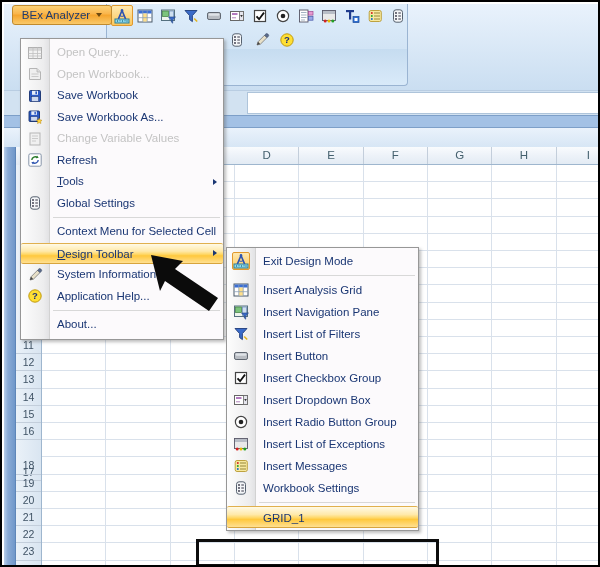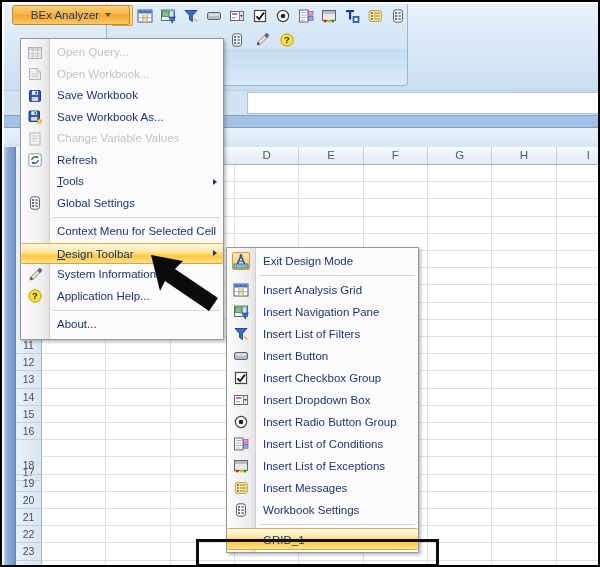--- a/index.html
+++ b/index.html
@@ -31,21 +31,21 @@
           background:linear-gradient(90deg,#b7cde9 0%,#8aabd6 35%,#7097c9 100%);
           border-right:1px solid #5e86b8; z-index:1; }
 
   
   #ribbon-top { position:absolute; left:2px; top:2px; width:596px; height:86px;
           background:linear-gradient(180deg,#e9f2fc 0%,#d8e7f6 55%,#cadef1 100%); z-index:2; }
   #group-box { position:absolute; left:102px; top:0; width:302px; height:82px;
           border:1px solid #9ab4d2; border-top:none; border-radius:0 0 4px 4px;
           background:linear-gradient(180deg,#e0eefb 0%,#d2e4f5 55%,#c6dcf0 56%,#d9eaf9 100%); }
   #group-label { position:absolute; left:110px; bottom:3px; font-size:11.5px; color:#3e6b9b; }
-  #bex-button { position:absolute; left:8px; top:1px; width:118px; height:20px;
+  #bex-button { position:absolute; left:8px; top:1px; width:100px; height:20px;
           display:flex; align-items:center; justify-content:center; gap:6px;
           border:1px solid #c08a2e; border-radius:3px; cursor:default;
           background:linear-gradient(180deg,#fcd277 0%,#f9b44a 45%,#f5a42c 50%,#f9c96a 100%);
           color:#1f3b6e; font-size:11.5px; }
   .drop-arrow { width:0; height:0; border-left:3.5px solid transparent;
           border-right:3.5px solid transparent; border-top:4px solid #6e4a10; }
   #toolbar-row1 { position:absolute; left:107px; top:1px; display:flex; gap:1px; }
   #toolbar-row2 { position:absolute; left:222px; top:25px; display:flex; gap:3px; }
   .tbtn { width:22px; height:21px; display:flex; align-items:center; justify-content:center;
           border-radius:2px; border:1px solid transparent; }
@@ -444,25 +444,20 @@
             <use href="#dropdown-icon"></use>
           </svg>
         </span><span class="mi-label">Insert Dropdown Box</span></div>
       <div class="menu-item"><span class="mi-icon">
           <svg viewBox="0 0 16 16">
             <use href="#radio-icon"></use>
           </svg>
         </span><span class="mi-label">Insert Radio Button Group</span></div>
       <div class="menu-item"><span class="mi-icon">
           <svg viewBox="0 0 16 16">
-            <use href="#conditions-icon"></use>
-          </svg>
-        </span><span class="mi-label">Insert List of Conditions</span></div>
-      <div class="menu-item"><span class="mi-icon">
-          <svg viewBox="0 0 16 16">
             <use href="#exceptions-icon"></use>
           </svg>
         </span><span class="mi-label">Insert List of Exceptions</span></div>
       <div class="menu-item"><span class="mi-icon">
           <svg viewBox="0 0 16 16">
             <use href="#messages-icon"></use>
           </svg>
         </span><span class="mi-label">Insert Messages</span></div>
       <div class="menu-item"><span class="mi-icon">
           <svg viewBox="0 0 16 16">

